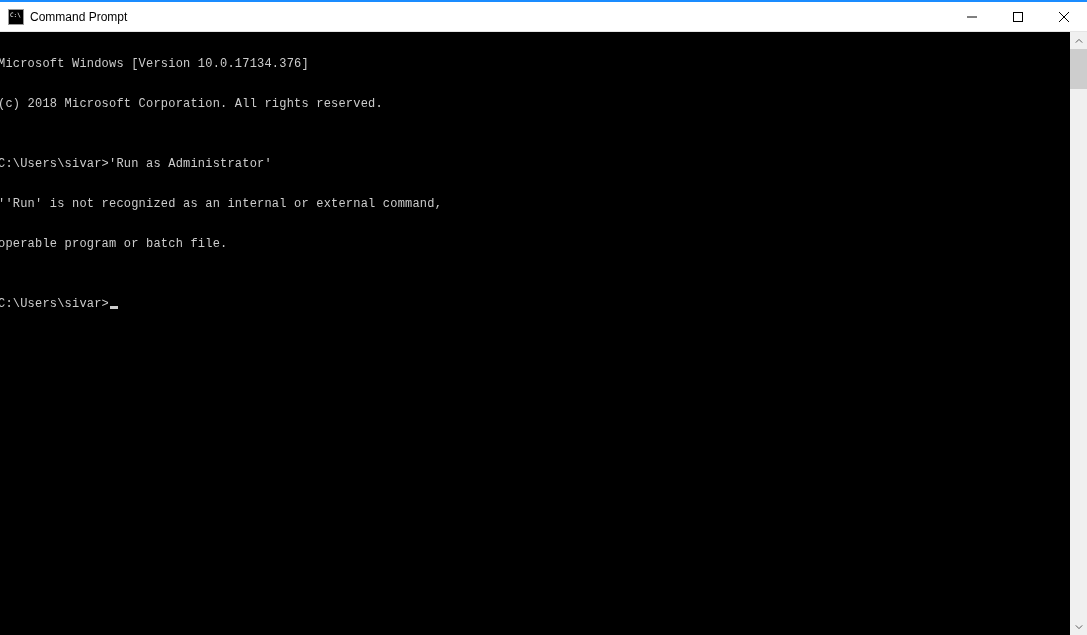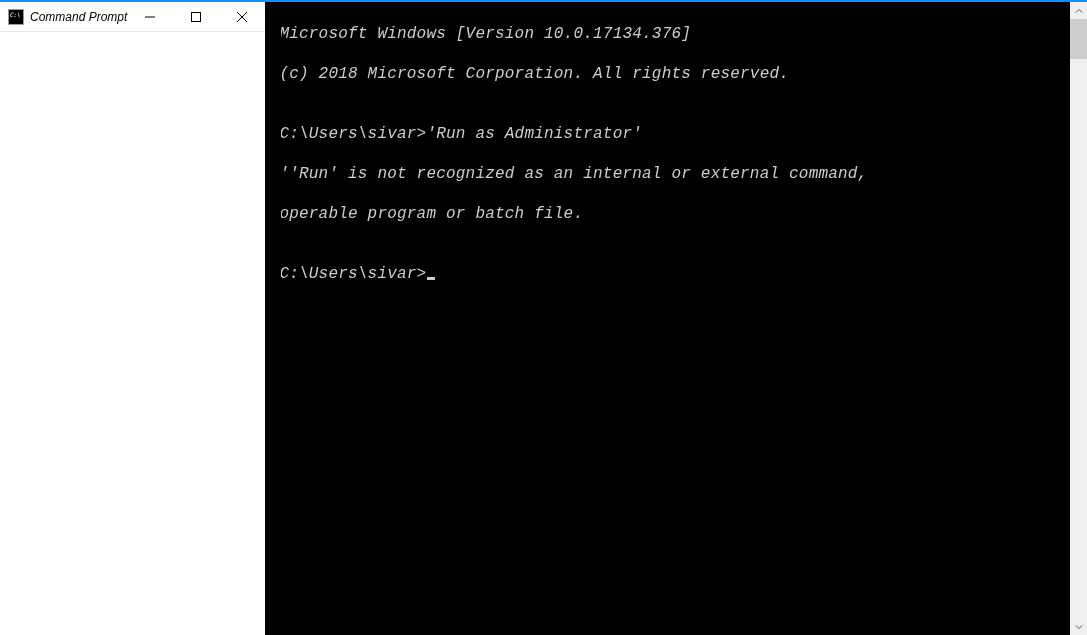--- a/index.html
+++ b/index.html
@@ -8,22 +8,22 @@
       height: 635px;
       font-family: "Segoe UI", Tahoma, sans-serif;
       background: #fff;
       overflow: hidden;
       position: relative;
     }
     .window {
       width: 100%;
       height: 100%;
       display: flex;
+      flex-direction: column;
       border-top: 2px solid #1a8cff;
-      font-style: italic;
     }
     .titlebar {
       height: 30px;
       background: #ffffff;
       display: flex;
       align-items: center;
       border-bottom: 1px solid #e5e5e5;
       user-select: none;
     }
     .titlebar-icon {
@@ -65,27 +65,26 @@
       flex: 1;
       display: flex;
       background: #000;
       position: relative;
     }
     .console {
       flex: 1;
       background: #000;
       color: #cccccc;
       font-family: Consolas, "Courier New", monospace;
-      font-size: 16px;
+      font-size: 12px;
       line-height: 20px;
       padding: 2px 0 0 0;
       white-space: pre;
       overflow: hidden;
       letter-spacing: 0.2px;
-      margin-left: 16px;
     }
     .scrollbar {
       width: 17px;
       background: #f0f0f0;
       position: relative;
       flex-shrink: 0;
     }
     .scrollbar-arrow {
       width: 17px;
       height: 17px;

